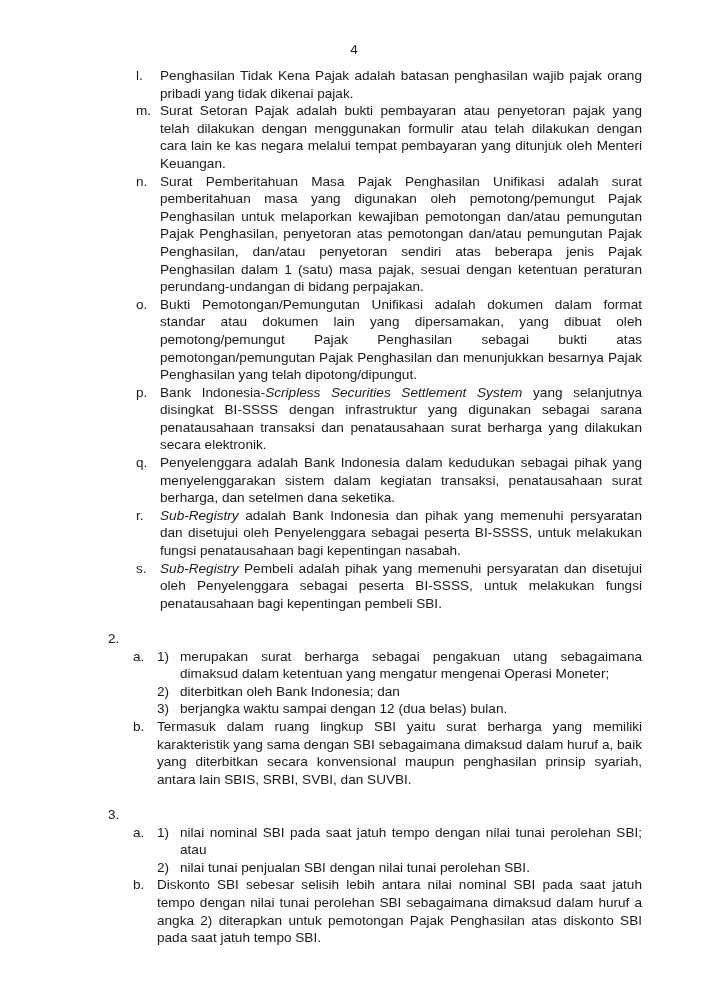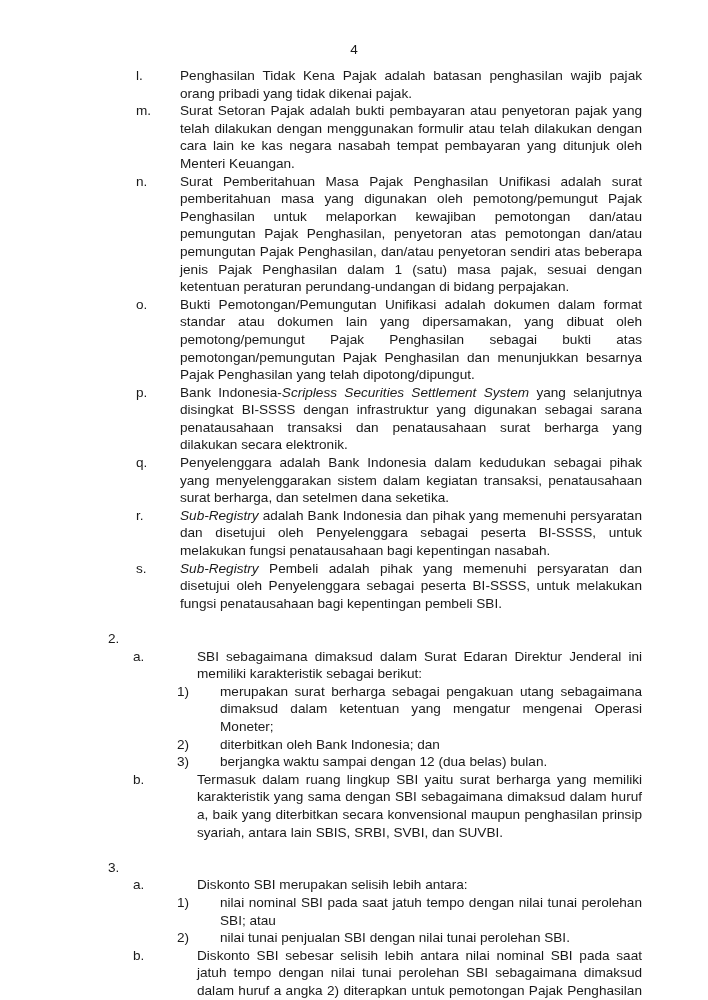--- a/index.html
+++ b/index.html
@@ -6,42 +6,42 @@
     body {
       width: 708px; height: 1000px; position: relative; overflow: hidden;
       font-family: "Liberation Sans", sans-serif; color: #1a1a1a;
       font-size: 13.6px; line-height: 17.6px;
     }
     .page-number { position: absolute; top: 41px; left: 0; width: 708px; text-align: center; }
     .content { position: absolute; top: 67px; left: 108px; width: 534px; }
     .letter-list { margin-left: 28px; }
     .row { display: flex; }
     .row .lbl { flex: 0 0 24px; width: 24px; }
-    .row .txt { flex: 1; text-align: justify; margin-left: 20px; }
+    .row .txt { flex: 1; text-align: justify; }
     .section { margin-top: 17.6px; }
     .section-head { display: flex; }
     .section-head .num { flex: 0 0 25px; width: 25px; }
     .section-body { margin-left: 25px; }
     .txt { text-align: justify; }
     em { }
   </style>
 </head>
 <body>
 
 <div class="page-number">4</div>
 
 <div class="content">
   <div class="letter-list" id="definitions">
       <div class="row">
         <div class="lbl">l.</div>
         <div class="txt"><span>Penghasilan Tidak Kena Pajak adalah batasan penghasilan wajib pajak orang pribadi yang tidak dikenai pajak.</span></div>
       </div>
       <div class="row">
         <div class="lbl">m.</div>
-        <div class="txt"><span>Surat Setoran Pajak adalah bukti pembayaran atau penyetoran pajak yang telah dilakukan dengan menggunakan formulir atau telah dilakukan dengan cara lain ke kas negara nasabah tempat pembayaran yang ditunjuk oleh Menteri Keuangan.</span></div>
+        <div class="txt"><span>Surat Setoran Pajak adalah bukti pembayaran atau penyetoran pajak yang telah dilakukan dengan menggunakan formulir atau telah dilakukan dengan cara lain ke kas negara melalui tempat pembayaran yang ditunjuk oleh Menteri Keuangan.</span></div>
       </div>
       <div class="row">
         <div class="lbl">n.</div>
         <div class="txt"><span>Surat Pemberitahuan Masa Pajak Penghasilan Unifikasi adalah surat pemberitahuan masa yang digunakan oleh pemotong/pemungut Pajak Penghasilan untuk melaporkan kewajiban pemotongan dan/atau pemungutan Pajak Penghasilan, penyetoran atas pemotongan dan/atau pemungutan Pajak Penghasilan, dan/atau penyetoran sendiri atas beberapa jenis Pajak Penghasilan dalam 1 (satu) masa pajak, sesuai dengan ketentuan peraturan perundang-undangan di bidang perpajakan.</span></div>
       </div>
       <div class="row">
         <div class="lbl">o.</div>
         <div class="txt"><span>Bukti Pemotongan/Pemungutan Unifikasi adalah dokumen dalam format standar atau dokumen lain yang dipersamakan, yang dibuat oleh pemotong/pemungut Pajak Penghasilan sebagai bukti atas pemotongan/pemungutan Pajak Penghasilan dan menunjukkan besarnya Pajak Penghasilan yang telah dipotong/dipungut.</span></div>
       </div>
       <div class="row">
@@ -63,21 +63,20 @@
     </div>
   <div id="sections">
       <div class="section">
         <div class="section-head">
           <div class="num">2.</div>
         </div>
         <div class="section-body">
           <div class="row">
             <div class="lbl">a.</div>
             <div class="txt">
-              <div class="txt">SBI sebagaimana dimaksud dalam Surat Edaran Direktur Jenderal ini memiliki karakteristik sebagai berikut:</div>
               <div>
                 <div class="row">
                   <div class="lbl" style="flex: 0 0 23px; width: 23px;">1)</div>
                   <div class="txt">merupakan surat berharga sebagai pengakuan utang sebagaimana dimaksud dalam ketentuan yang mengatur mengenai Operasi Moneter;</div>
                 </div>
                 <div class="row">
                   <div class="lbl" style="flex: 0 0 23px; width: 23px;">2)</div>
                   <div class="txt">diterbitkan oleh Bank Indonesia; dan</div>
                 </div>
                 <div class="row">
@@ -96,21 +95,20 @@
         </div>
       </div>
       <div class="section">
         <div class="section-head">
           <div class="num">3.</div>
         </div>
         <div class="section-body">
           <div class="row">
             <div class="lbl">a.</div>
             <div class="txt">
-              <div class="txt">Diskonto SBI merupakan selisih lebih antara:</div>
               <div>
                 <div class="row">
                   <div class="lbl" style="flex: 0 0 23px; width: 23px;">1)</div>
                   <div class="txt">nilai nominal SBI pada saat jatuh tempo dengan nilai tunai perolehan SBI; atau</div>
                 </div>
                 <div class="row">
                   <div class="lbl" style="flex: 0 0 23px; width: 23px;">2)</div>
                   <div class="txt">nilai tunai penjualan SBI dengan nilai tunai perolehan SBI.</div>
                 </div>
               </div>

